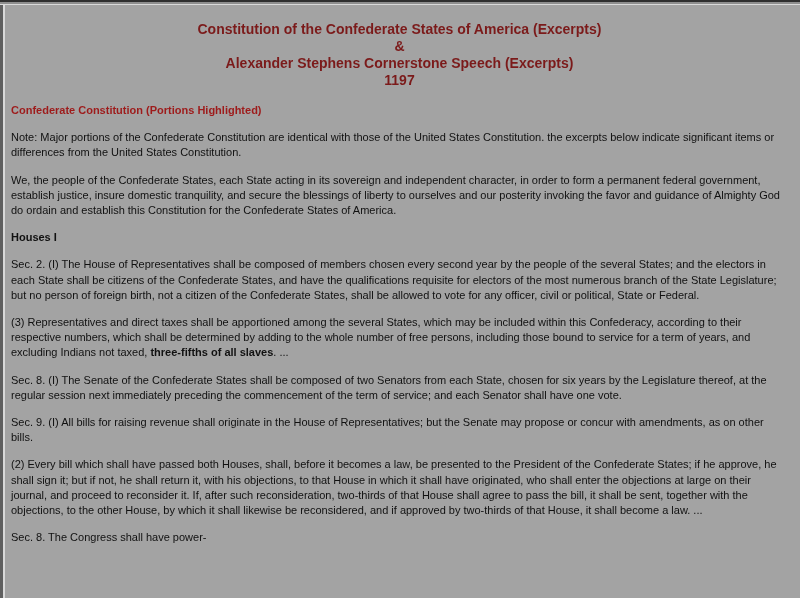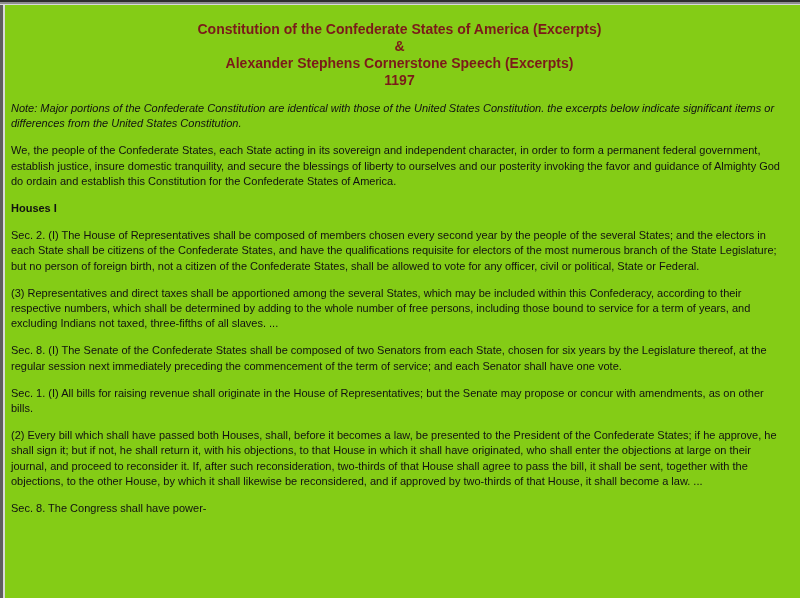--- a/index.html
+++ b/index.html
@@ -21,21 +21,21 @@
   }
   .frame-left {
     position: absolute; top: 0; left: 0; width: 5px; height: 598px;
     background: linear-gradient(to right, #5f5f5f 0 3px, #d9d9d9 3px 5px);
     z-index: 4;
   }
   .page {
     position: absolute;
     top: 5px; left: 5px;
     width: 795px; height: 593px;
-    background: #84cc16;
+    background: #a3a3a3;
     padding: 8px 12px 6px 6px;
     overflow: hidden;
   }
   .title {
     text-align: center;
     color: #7b1a1a;
     font-weight: bold;
     font-size: 14px;
     line-height: 17px;
     margin: 8px 0 12px 0;
@@ -44,56 +44,57 @@
     font-size: 11px;
     line-height: 15.2px;
   }
   .doc p { margin: 12px 0; }
   .section-heading {
     color: #9e1b1b;
     font-weight: bold;
     font-size: 11px;
     margin: 14px 0 12px 0;
   }
-  .note { font-style: italic; }
+  .note { }
   .sub-heading { font-weight: bold; }
-  .bold-inline { font-weight: normal; }
+  .bold-inline { font-weight: bold; }
 </style>
 </head>
 <body>
 
 <div class="frame-top"></div>
 <div class="frame-left"></div>
 
 <div class="page">
 
   <h1 class="title">
     <div>Constitution of the Confederate States of America (Excerpts)</div>
     <div>&amp;</div>
     <div>Alexander Stephens Cornerstone Speech (Excerpts)</div>
     <div>1197</div>
   </h1>
 
   <div class="doc">
 
+    <div class="section-heading">Confederate Constitution (Portions Highlighted)</div>
 
     <p class="note">Note: Major portions of the Confederate Constitution are identical with those of the United States Constitution. the excerpts below indicate significant items or differences from the United States Constitution.</p>
 
 
     <p>We, the people of the Confederate States, each State acting in its sovereign and independent character, in order to form a permanent federal government, establish justice, insure domestic tranquility, and secure the blessings of liberty to ourselves and our posterity invoking the favor and guidance of Almighty God do ordain and establish this Constitution for the Confederate States of America.</p>
 
     <p class="sub-heading">Houses I</p>
 
 
     <p>Sec. 2. (I) The House of Representatives shall be composed of members chosen every second year by the people of the several States; and the electors in each State shall be citizens of the Confederate States, and have the qualifications requisite for electors of the most numerous branch of the State Legislature; but no person of foreign birth, not a citizen of the Confederate States, shall be allowed to vote for any officer, civil or political, State or Federal.</p>
 
     <p><span>(3) Representatives and direct taxes shall be apportioned among the several States, which may be included within this Confederacy, according to their respective numbers, which shall be determined by adding to the whole number of free persons, including those bound to service for a term of years, and excluding Indians not taxed, </span><span class="bold-inline">three-fifths of all slaves</span><span>. ...</span></p>
 
     <p>Sec. 8. (I) The Senate of the Confederate States shall be composed of two Senators from each State, chosen for six years by the Legislature thereof, at the regular session next immediately preceding the commencement of the term of service; and each Senator shall have one vote.</p>
 
-    <p>Sec. 1. (I) All bills for raising revenue shall originate in the House of Representatives; but the Senate may propose or concur with amendments, as on other bills.</p>
+    <p>Sec. 9. (I) All bills for raising revenue shall originate in the House of Representatives; but the Senate may propose or concur with amendments, as on other bills.</p>
 
     <p>(2) Every bill which shall have passed both Houses, shall, before it becomes a law, be presented to the President of the Confederate States; if he approve, he shall sign it; but if not, he shall return it, with his objections, to that House in which it shall have originated, who shall enter the objections at large on their journal, and proceed to reconsider it. If, after such reconsideration, two-thirds of that House shall agree to pass the bill, it shall be sent, together with the objections, to the other House, by which it shall likewise be reconsidered, and if approved by two-thirds of that House, it shall become a law. ...</p>
 
     <p>Sec. 8. The Congress shall have power-</p>
 
   </div>
 </div>
 
 </body></html>

